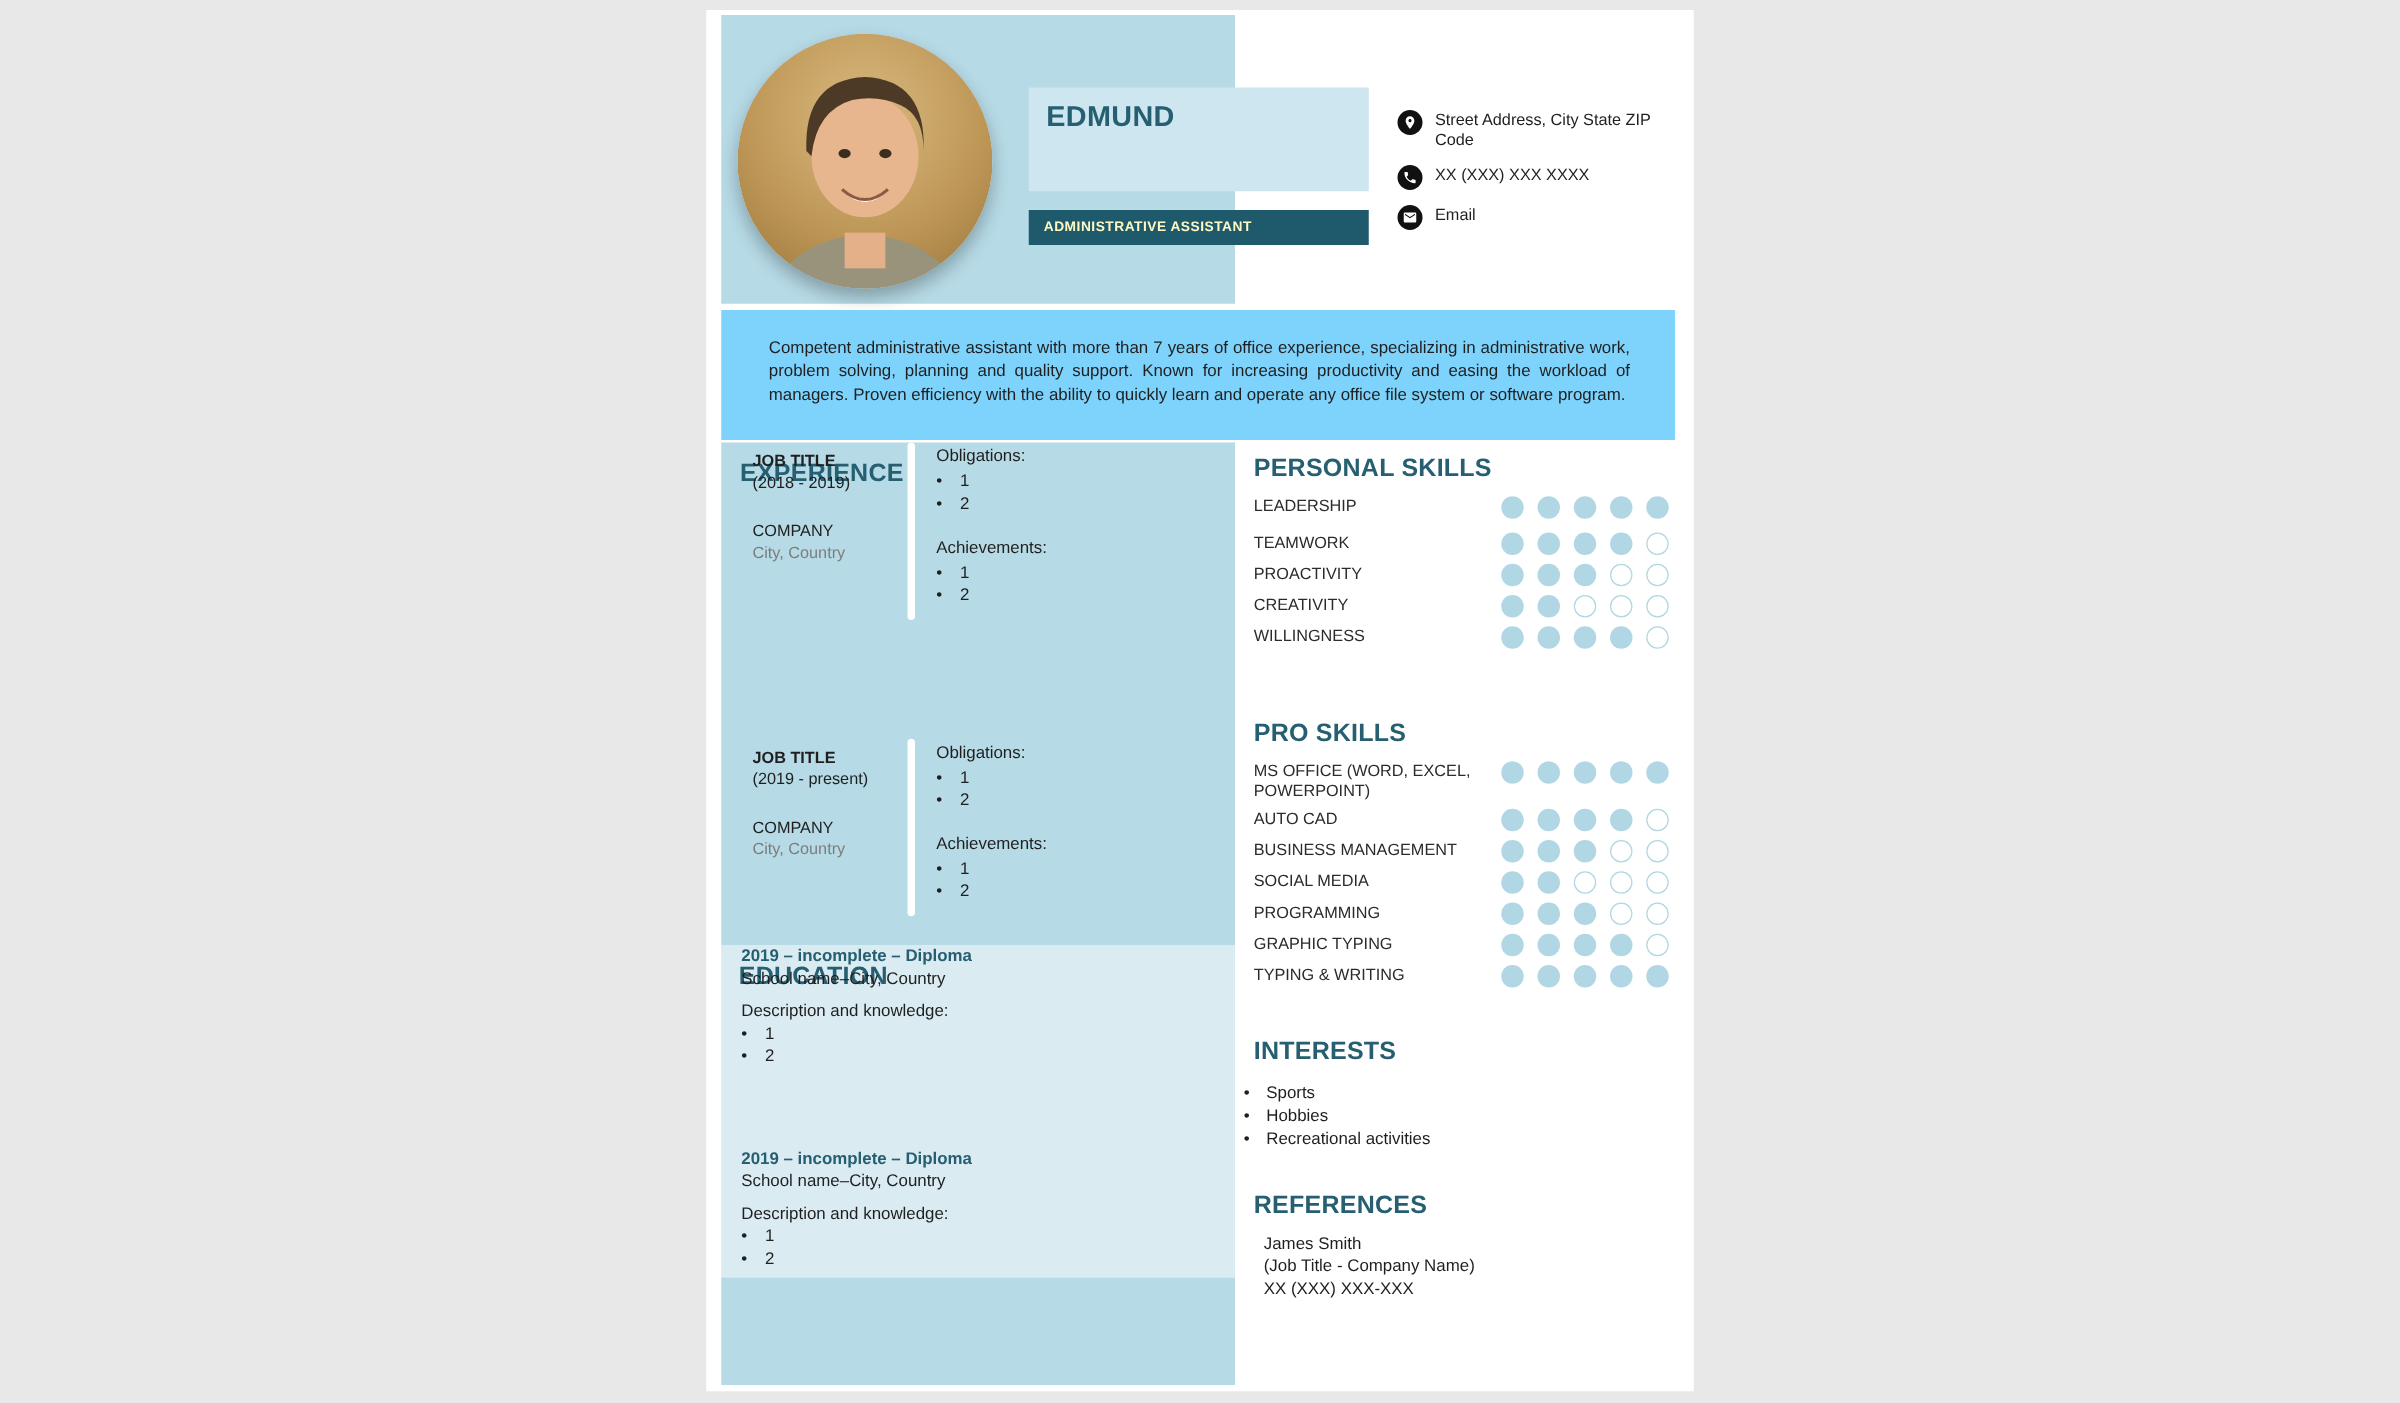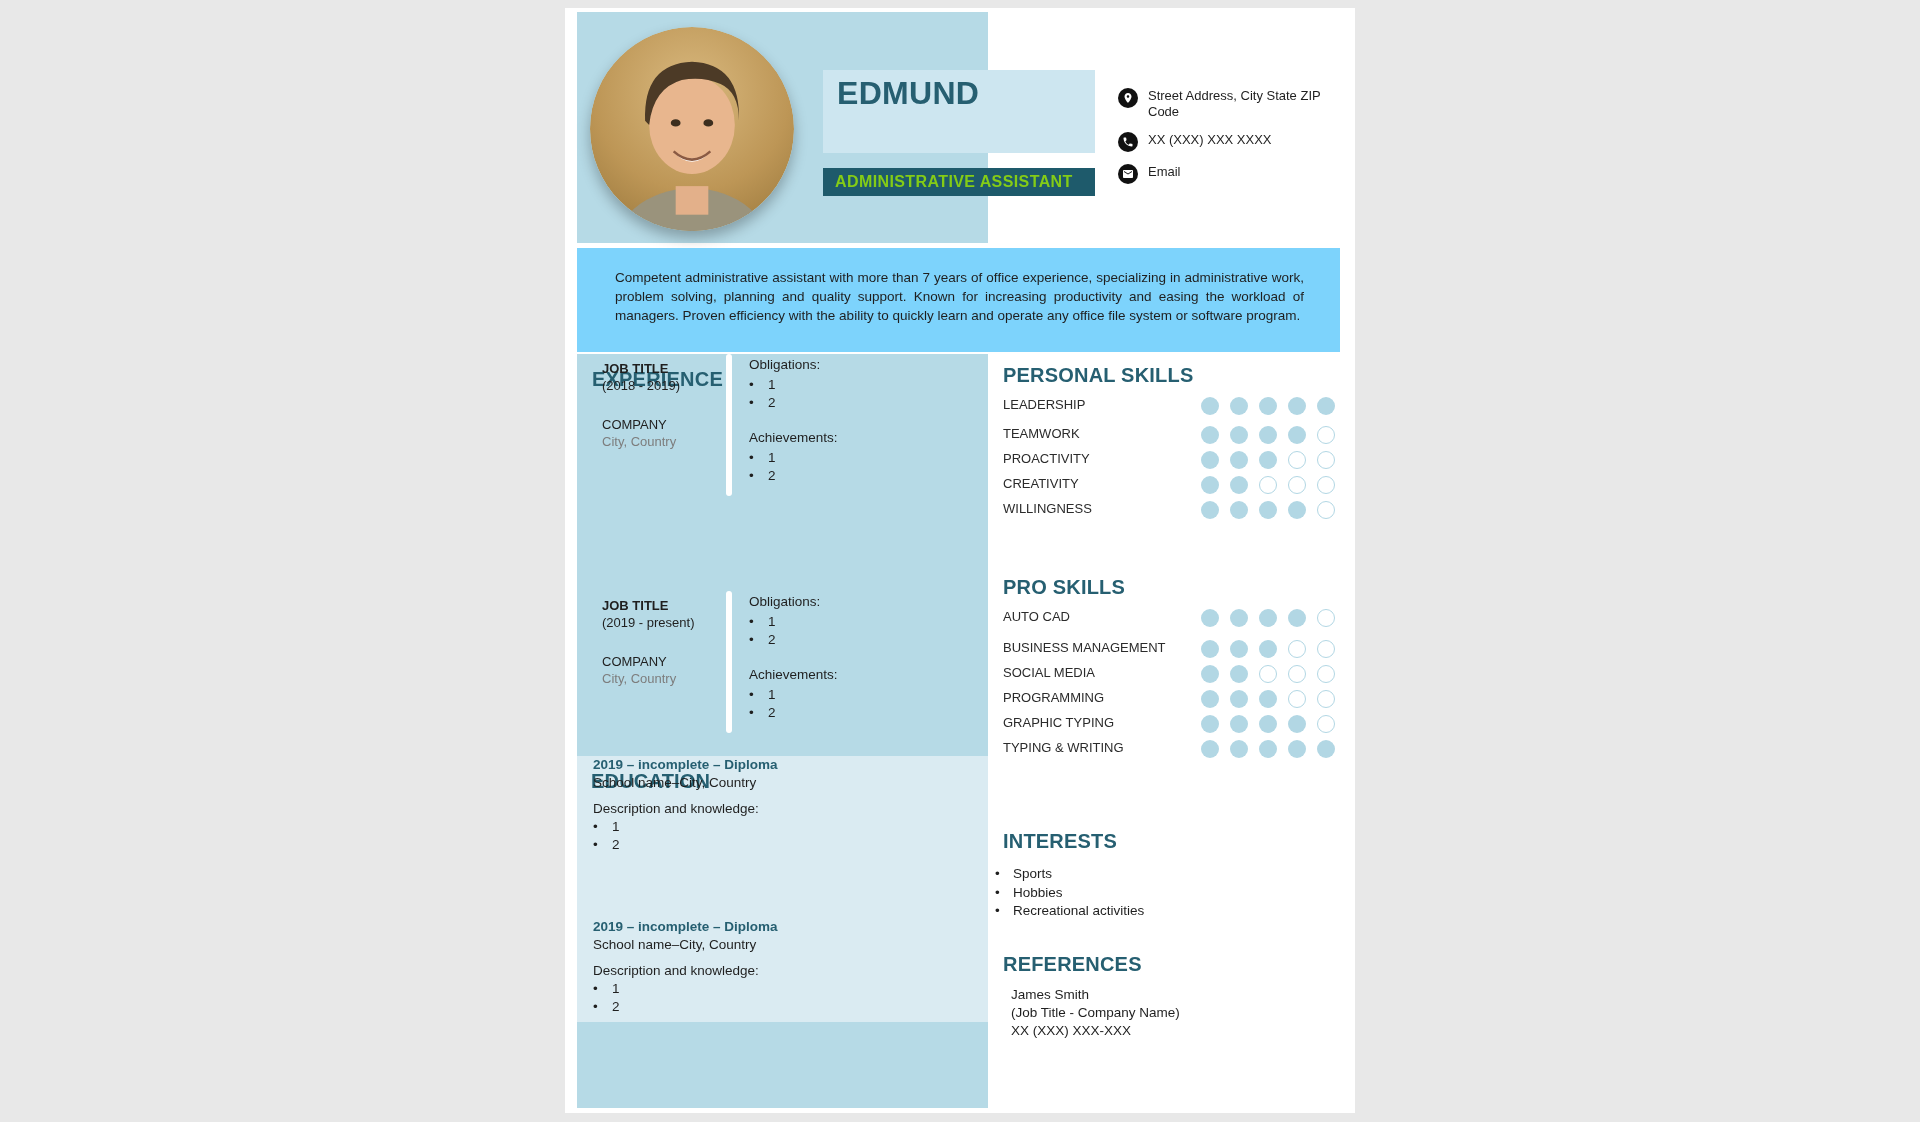--- a/index.html
+++ b/index.html
@@ -20,27 +20,27 @@
   .photo{
     position:absolute;left:25px;top:19px;width:204px;height:204px;border-radius:50%;
     overflow:hidden;box-shadow:0 7px 14px rgba(0,0,0,.28);
   }
   .photo svg{display:block;width:100%;height:100%;}
   .name-box{
     left:258px;top:62px;width:272px;height:83px;background:#cde6f0;
     padding:4px 0 0 14px;box-sizing:border-box;
   }
   .name-line{
-    font-size:32px;font-weight:bold;color:#265f71;line-height:38px;letter-spacing:.3px;
+    font-size:23px;font-weight:bold;color:#265f71;line-height:38px;letter-spacing:.3px;
   }
   .title-band{
     left:258px;top:160px;width:272px;height:28px;background:#1e5a6b;
     display:flex;align-items:center;padding-left:12px;box-sizing:border-box;
   }
-  .title-band span{color:#84cc16;font-size:16px;font-weight:bold;letter-spacing:.4px;}
+  .title-band span{color:#fef9c3;font-size:11px;font-weight:bold;letter-spacing:.4px;}
 
   
   .contact{left:553px;top:80px;width:215px;display:flex;flex-direction:column;gap:12px;}
   .c-row{display:flex;align-items:flex-start;gap:10px;}
   .c-icon{
     flex:0 0 auto;width:20px;height:20px;border-radius:50%;background:#111;
     display:flex;align-items:center;justify-content:center;margin-top:0px;
   }
   .c-icon svg{width:12px;height:12px;fill:#fff;}
   .c-text{font-size:13px;line-height:16px;max-width:180px;}
@@ -326,20 +326,30 @@
             <span class="dot empty"></span>
           </span>
         </div>
       </div>
   </div>
 
   <div class="blk rsec pro">
     <span class="sec-title">PRO SKILLS</span>
     <div id="pro-rows">
         <div class="skill-row">
+          <span class="skill-label">MS OFFICE (WORD, EXCEL, POWERPOINT)</span>
+          <span class="dots">
+            <span class="dot filled"></span>
+            <span class="dot filled"></span>
+            <span class="dot filled"></span>
+            <span class="dot filled"></span>
+            <span class="dot filled"></span>
+          </span>
+        </div>
+        <div class="skill-row">
           <span class="skill-label">AUTO CAD</span>
           <span class="dots">
             <span class="dot filled"></span>
             <span class="dot filled"></span>
             <span class="dot filled"></span>
             <span class="dot filled"></span>
             <span class="dot empty"></span>
           </span>
         </div>
         <div class="skill-row">

